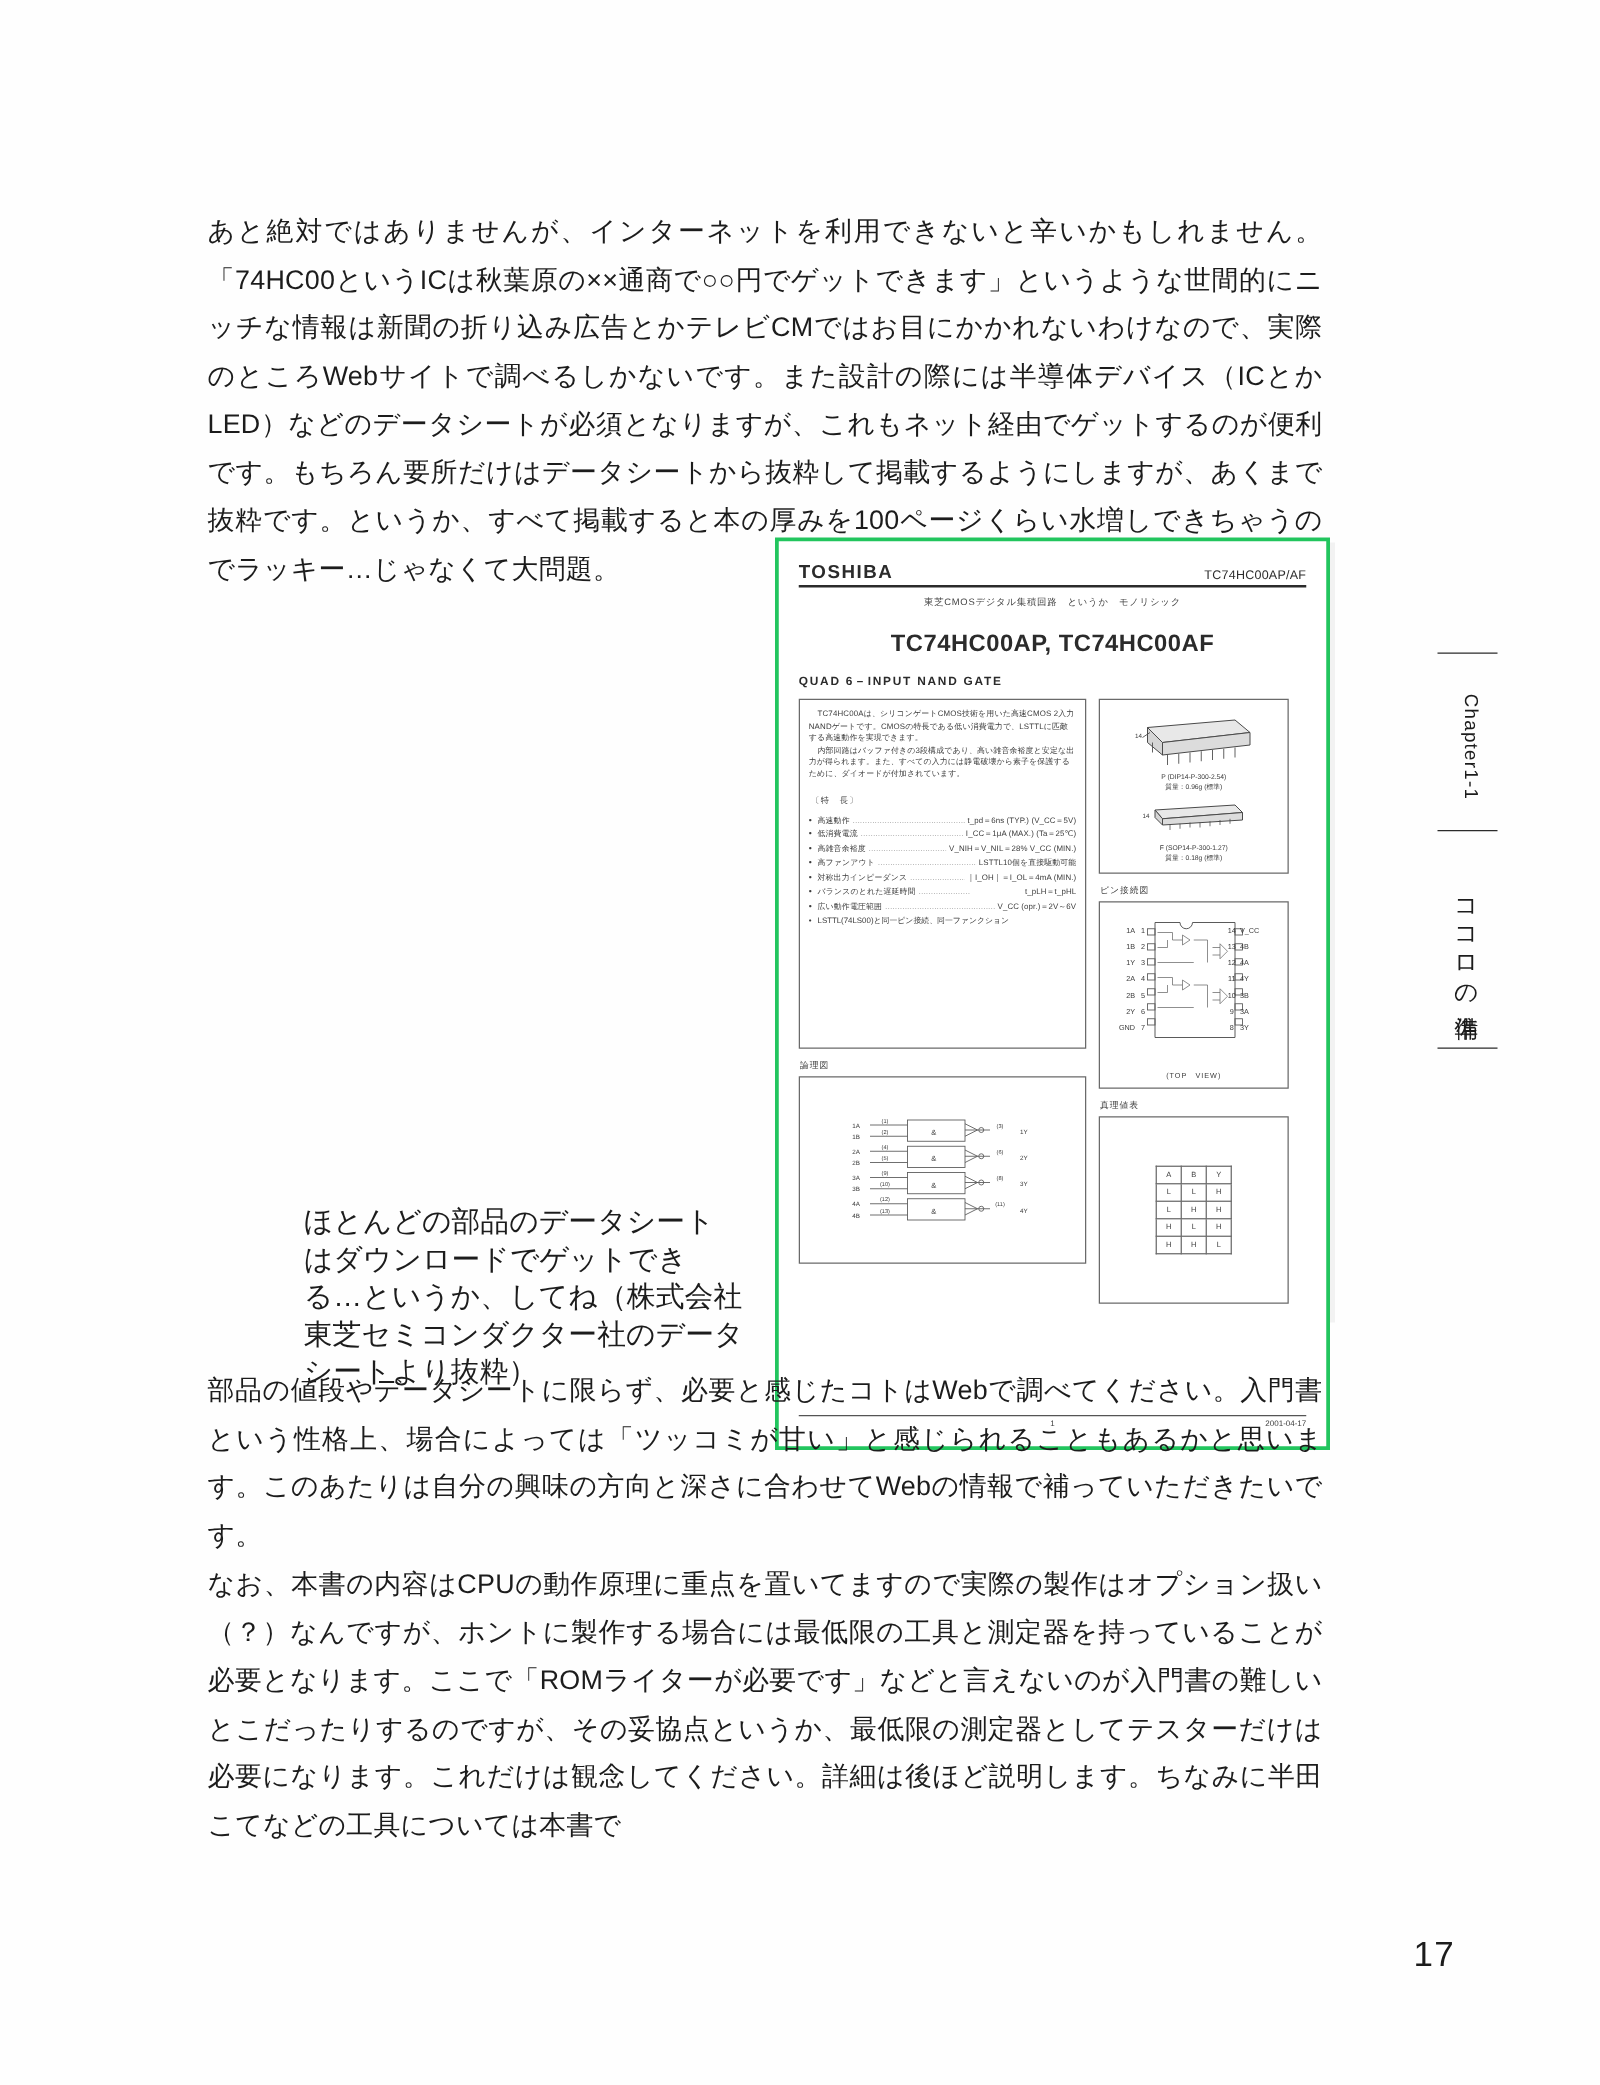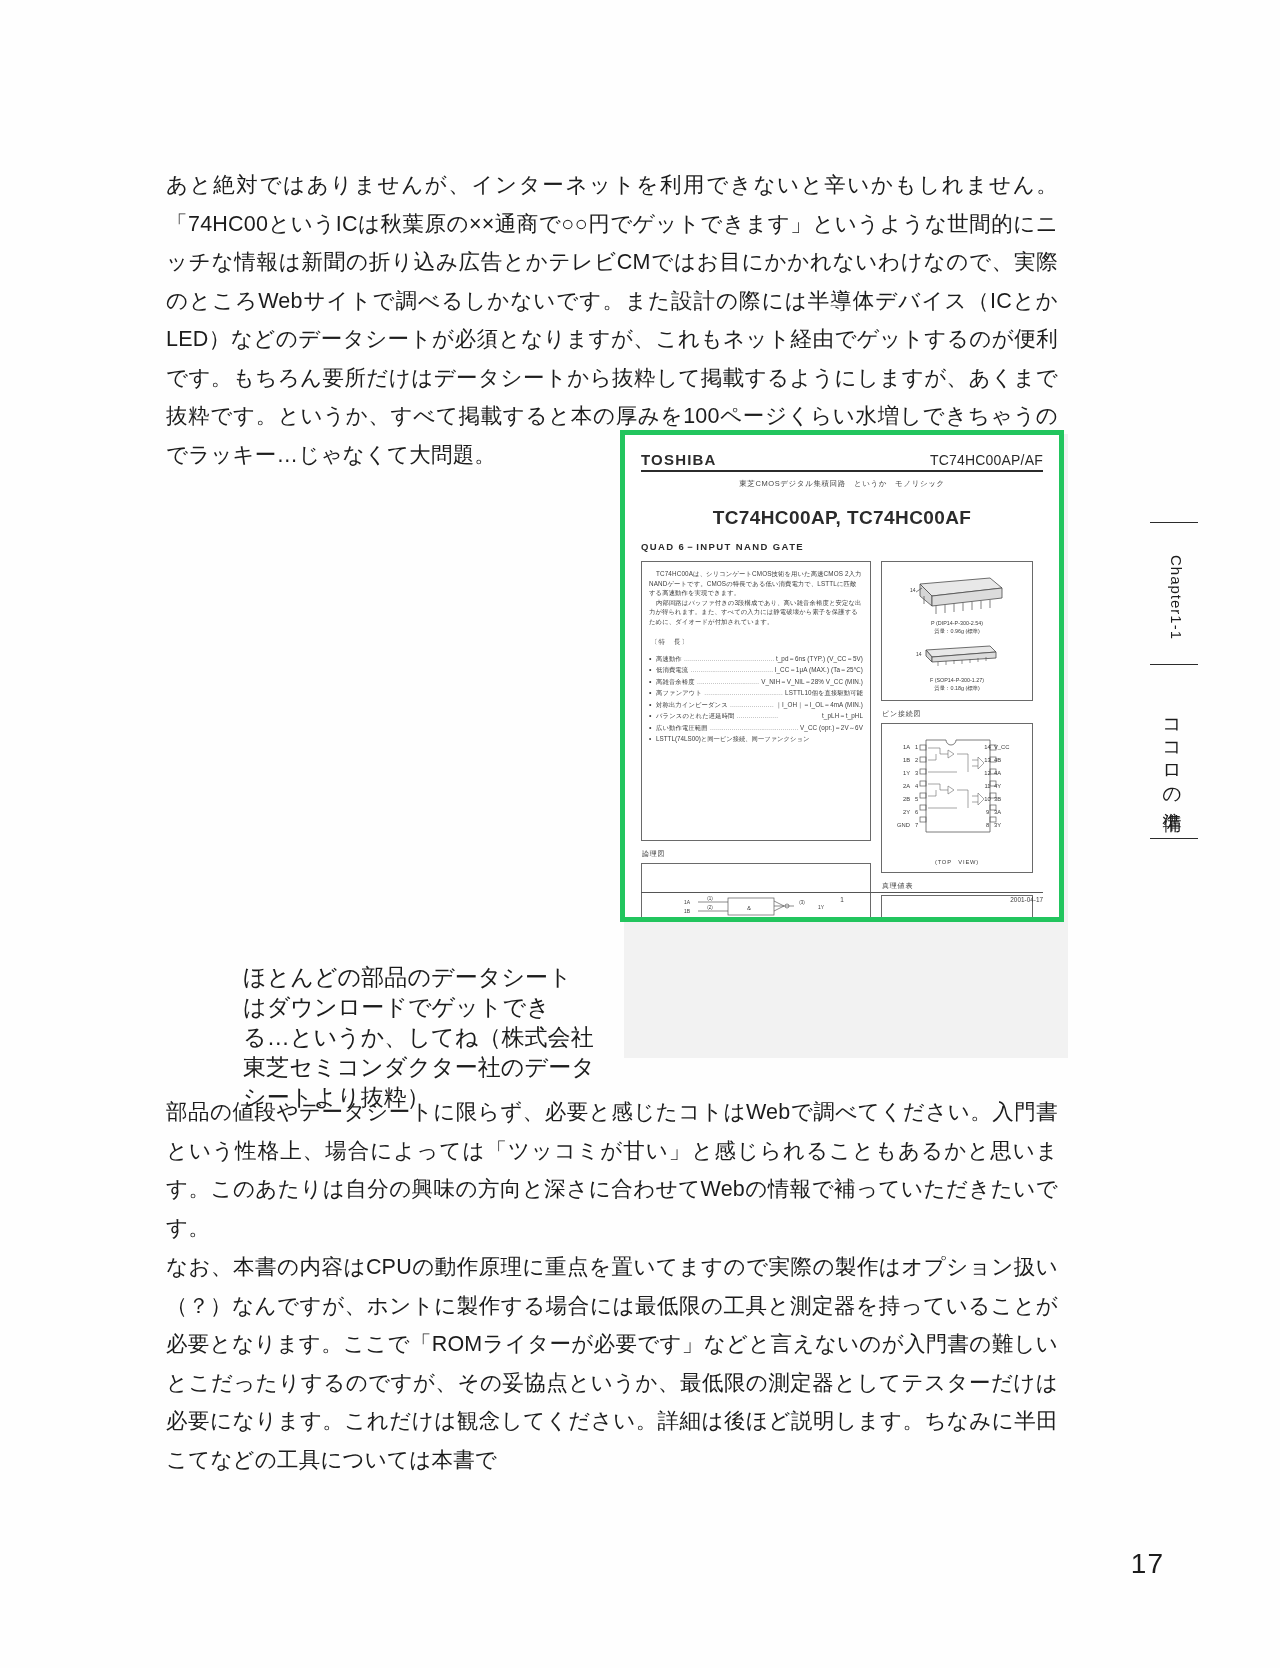--- a/index.html
+++ b/index.html
@@ -57,39 +57,39 @@
     top: 434px;
     width: 444px;
     height: 624px;
     background: #f2f2f2;
   }
   .datasheet {
     position: absolute;
     left: 620px;
     top: 430px;
     width: 444px;
-    height: 492px;
+    height: 730px;
     background: #ffffff;
-    border: 5px solid #22c55e;
+    border: 3px solid #22c55e;
     box-sizing: border-box;
     font-family: "Liberation Sans", "DejaVu Sans", sans-serif;
     color: #2b2b2b;
     overflow: hidden;
   }
   .ds-inner { position: absolute; inset: 0; padding: 16px 16px 8px 16px; box-sizing: border-box; }
 
   .ds-head {
     display: flex;
     align-items: flex-end;
     justify-content: space-between;
     border-bottom: 2px solid #2b2b2b;
     padding-bottom: 2px;
   }
   .ds-brand { font-size: 15px; font-weight: bold; letter-spacing: 1.2px; }
-  .ds-partno { font-size: 14px; letter-spacing: .2px; }
+  .ds-partno { font-size: 10px; letter-spacing: .2px; }
 
   .ds-subtitle { text-align: center; font-size: 7.5px; margin-top: 7px; letter-spacing: .6px; color: #444; }
   .ds-title { text-align: center; font-size: 19px; font-weight: bold; margin-top: 18px; letter-spacing: .4px; }
   .ds-gate { font-size: 9.5px; font-weight: bold; margin-top: 12px; letter-spacing: 1.4px; }
 
   .ds-cols { display: flex; gap: 10px; margin-top: 7px; }
   .ds-left { width: 230px; }
   .ds-right { width: 152px; }
 
   .ds-box { border: 1px solid #6a6a6a; box-sizing: border-box; }

